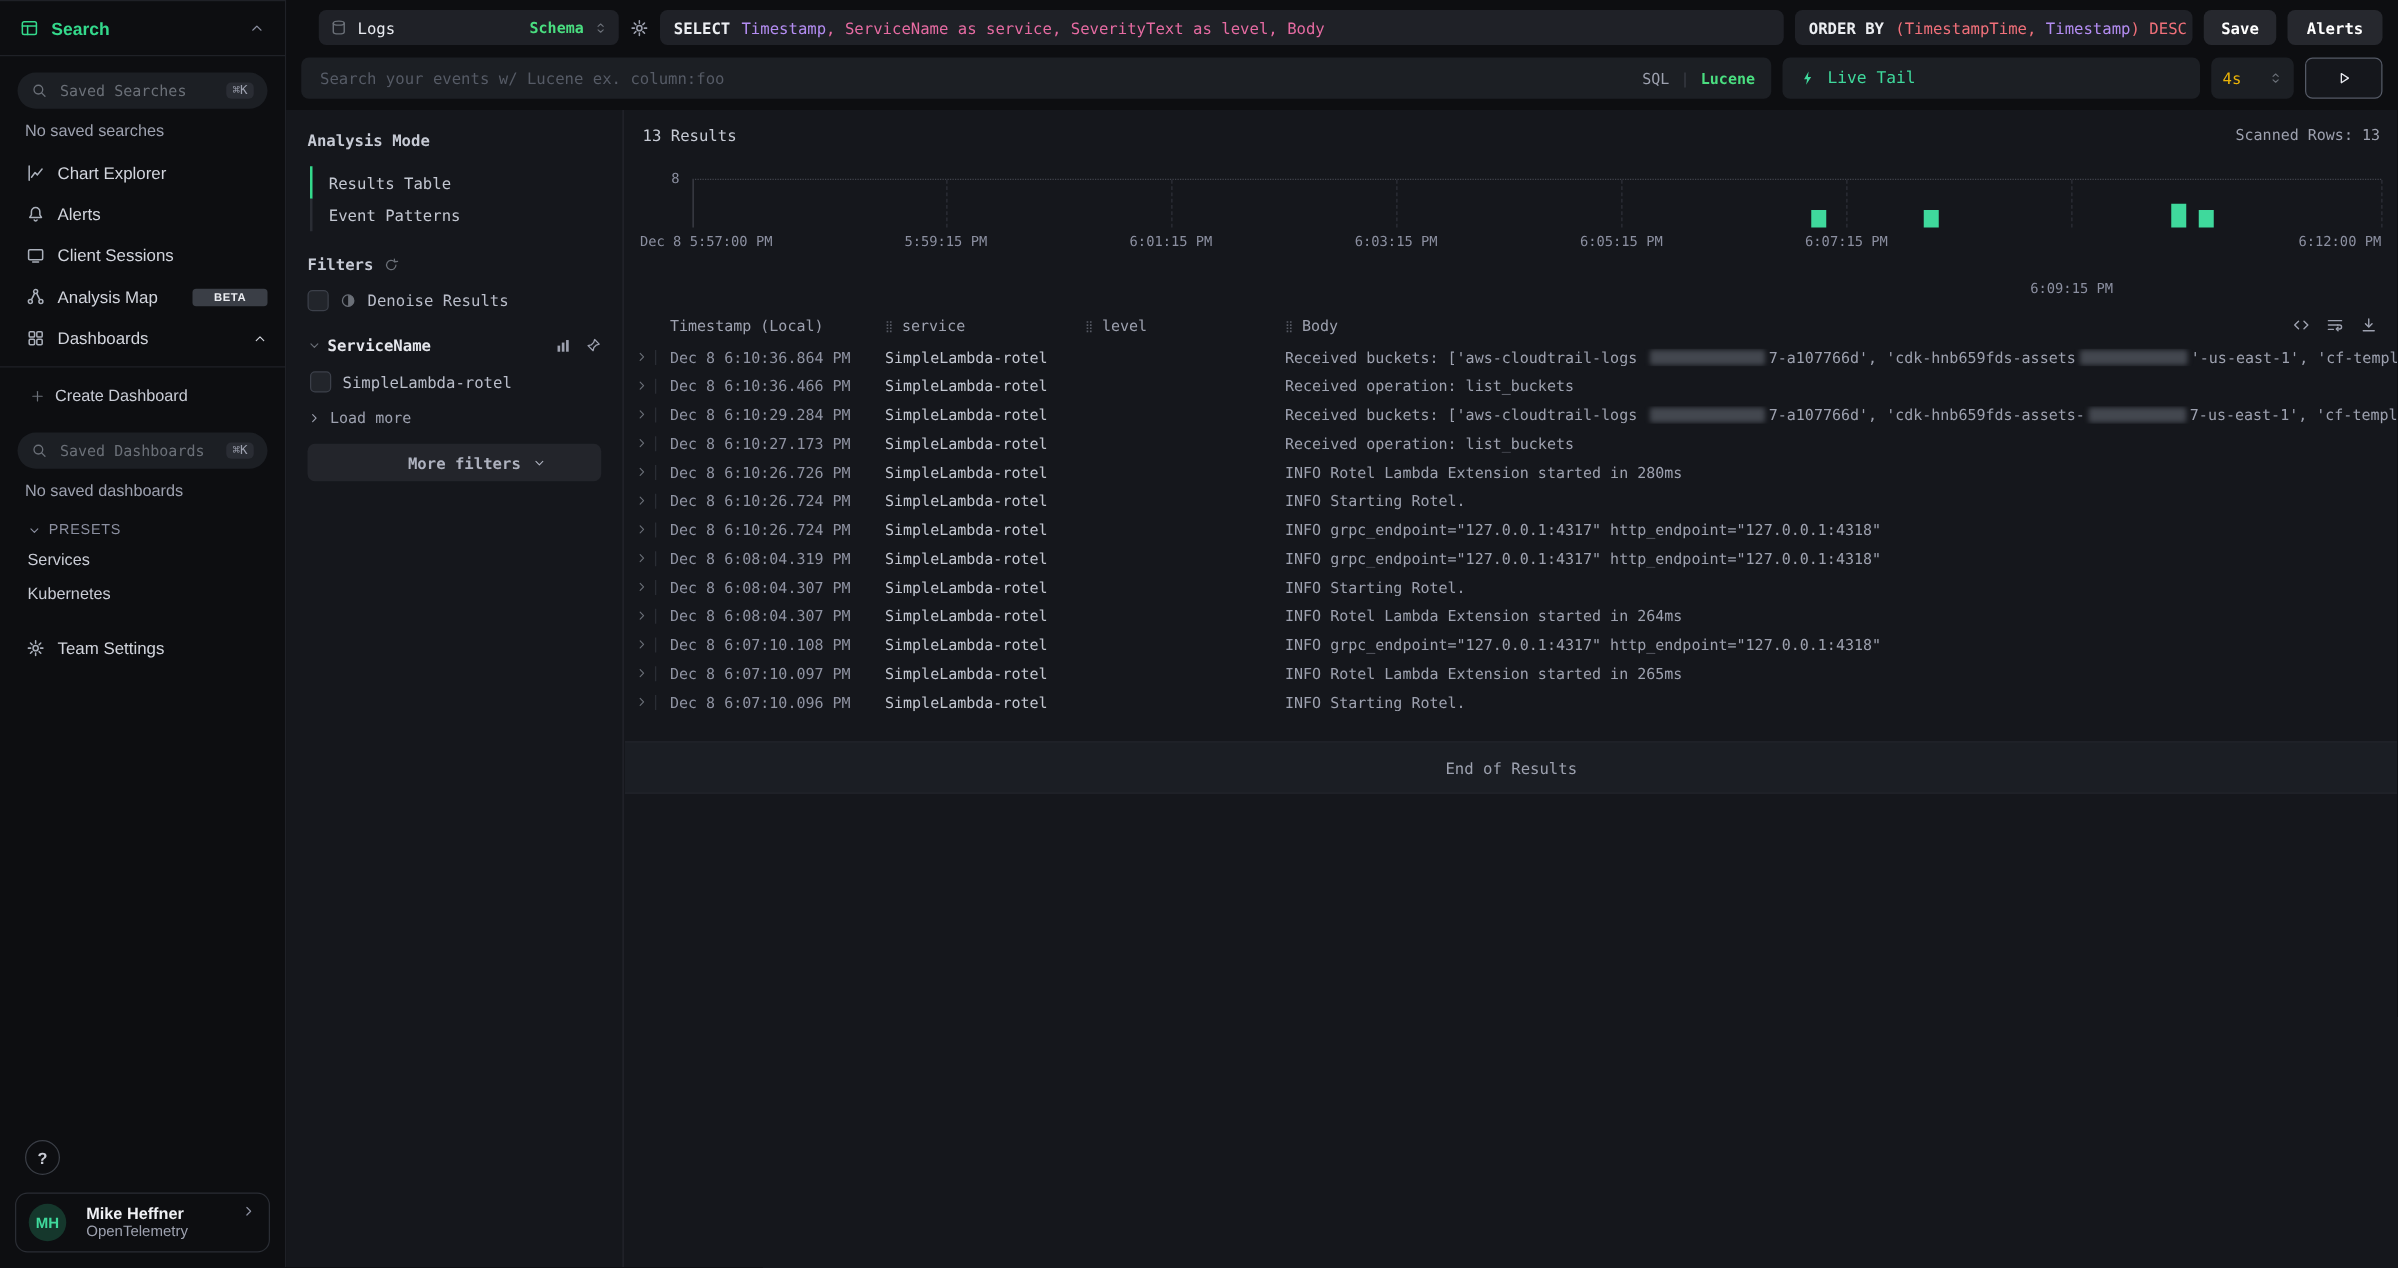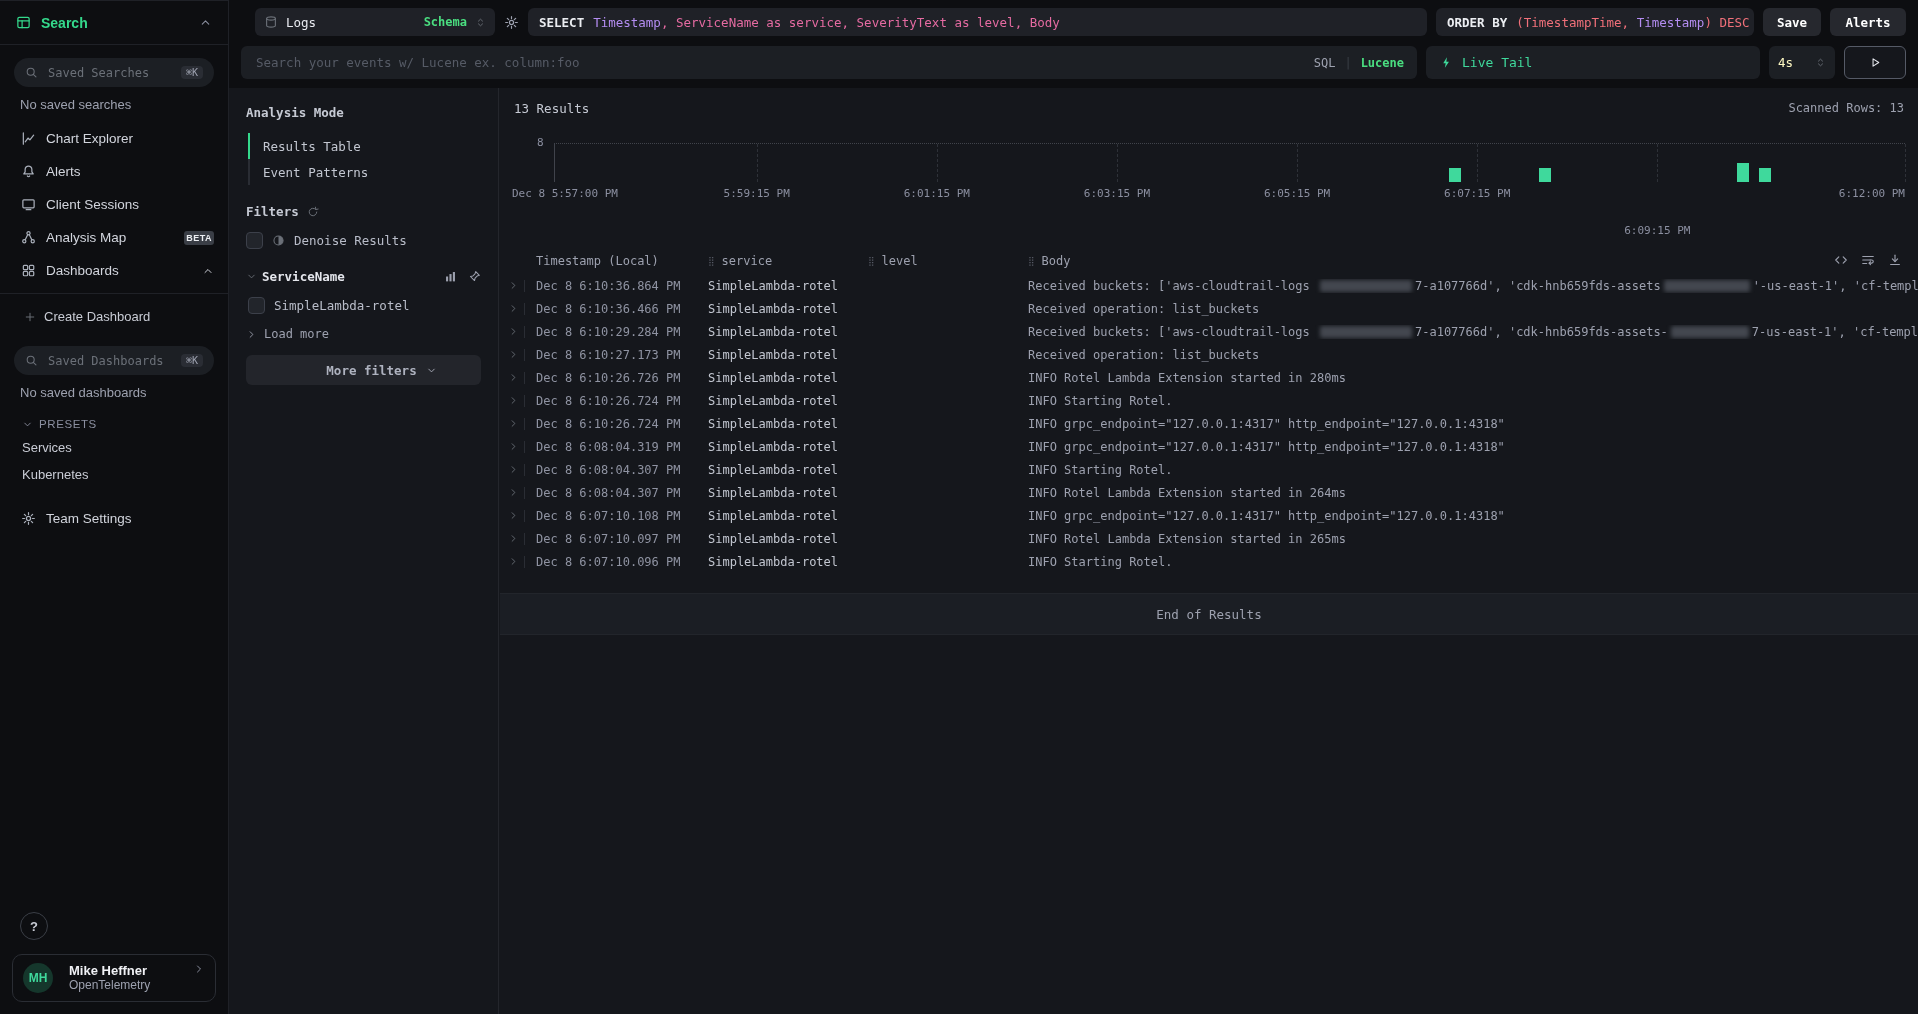--- a/index.html
+++ b/index.html
@@ -30,21 +30,21 @@
   .pill-input input{background:none;border:none;outline:none;flex:1;min-width:0;color:#c9ccd5;
               font:12px "DejaVu Sans Mono",monospace;}
   .pill-input input::placeholder{color:#6b7078;}
   .kbd{background:#2a2d34;border-radius:4px;font-size:10px;padding:1px 5px;color:#9da1af;
        font-family:"DejaVu Sans Mono",monospace;}
   .hint{color:#9da1af;font-size:13px;padding:4px 20px 10px;flex:none;}
   .nav-item{display:flex;align-items:center;gap:10px;padding:8.5px 14px 8.5px 20px;color:#d2d5dd;
             font-size:13.5px;cursor:pointer;flex:none;}
   .nicon{width:16px;height:16px;color:#aab0bb;display:inline-flex;flex:none;}
   .beta{background:#3a3e46;color:#eceef2;font-size:9px;font-weight:bold;border-radius:3px;
-        padding:2px 2px;letter-spacing:.5px;}
+        padding:2px 17px;letter-spacing:.5px;}
   .grow{flex:1;}
   .divider{height:1px;background:#1f2127;margin:6px 0;flex:none;}
   .create-dash{display:flex;gap:8px;align-items:center;padding:9px 14px 9px 24px;color:#c9ccd5;
                font-size:13px;cursor:pointer;flex:none;}
   .preset-head{display:flex;gap:6px;align-items:center;color:#8b8fa0;font-size:11.5px;
                letter-spacing:.6px;padding:8px 14px 4px 22px;flex:none;cursor:pointer;}
   .preset-item{padding:6px 14px 6px 22px;color:#c9ccd5;font-size:13px;cursor:pointer;flex:none;}
   .team-row{margin-top:14px;}
   .side-bottom{margin-top:auto;padding:0 12px 12px;flex:none;}
   .help-circle{width:26px;height:26px;border:1px solid #3a3e46;border-radius:50%;color:#c9ccd5;
@@ -78,21 +78,21 @@
   .search-input{flex:1;background:#1c1f24;border-radius:6px;display:flex;align-items:center;
                 padding:0 13px;gap:10px;}
   .search-input input{flex:1;background:none;border:none;outline:none;color:#d946ef;
                 font:12.5px "DejaVu Sans Mono",monospace;min-width:0;}
   .search-input input::placeholder{color:#565b66;}
   .lang{display:flex;gap:9px;align-items:center;font-size:12px;color:#9da1af;flex:none;}
   .lang .bar{color:#3a3e46;} .lang .lucene{color:#4ade80;font-weight:bold;cursor:pointer;} .lang .sql{cursor:pointer;}
   .live-tail{width:334px;background:#1c1f24;border-radius:6px;display:flex;align-items:center;gap:9px;
              padding:0 14px;color:#3fd99c;font-size:13px;box-sizing:border-box;cursor:pointer;}
   .interval{width:66px;background:#1c1f24;border-radius:6px;display:flex;align-items:center;
-            justify-content:space-between;padding:0 9px;color:#fef9c3;font-size:12.5px;
+            justify-content:space-between;padding:0 9px;color:#eab308;font-size:12.5px;
             box-sizing:border-box;cursor:pointer;}
   .play{width:62px;border:1px solid #555a66;border-radius:6px;background:#15171c;display:flex;
         align-items:center;justify-content:center;color:#e8eaf0;cursor:pointer;box-sizing:border-box;}
 
   
   .fpanel{position:absolute;left:229px;top:88px;width:270px;bottom:0;background:#15171c;
           border-right:1px solid #24262c;padding:17px 17px 0;box-sizing:border-box;
           font-size:12.5px;color:#b9bdc9;}
   .fhead{font-weight:bold;color:#c6cad4;display:flex;align-items:center;gap:8px;}
   .modes{margin:13px 0 19px 2px;}

